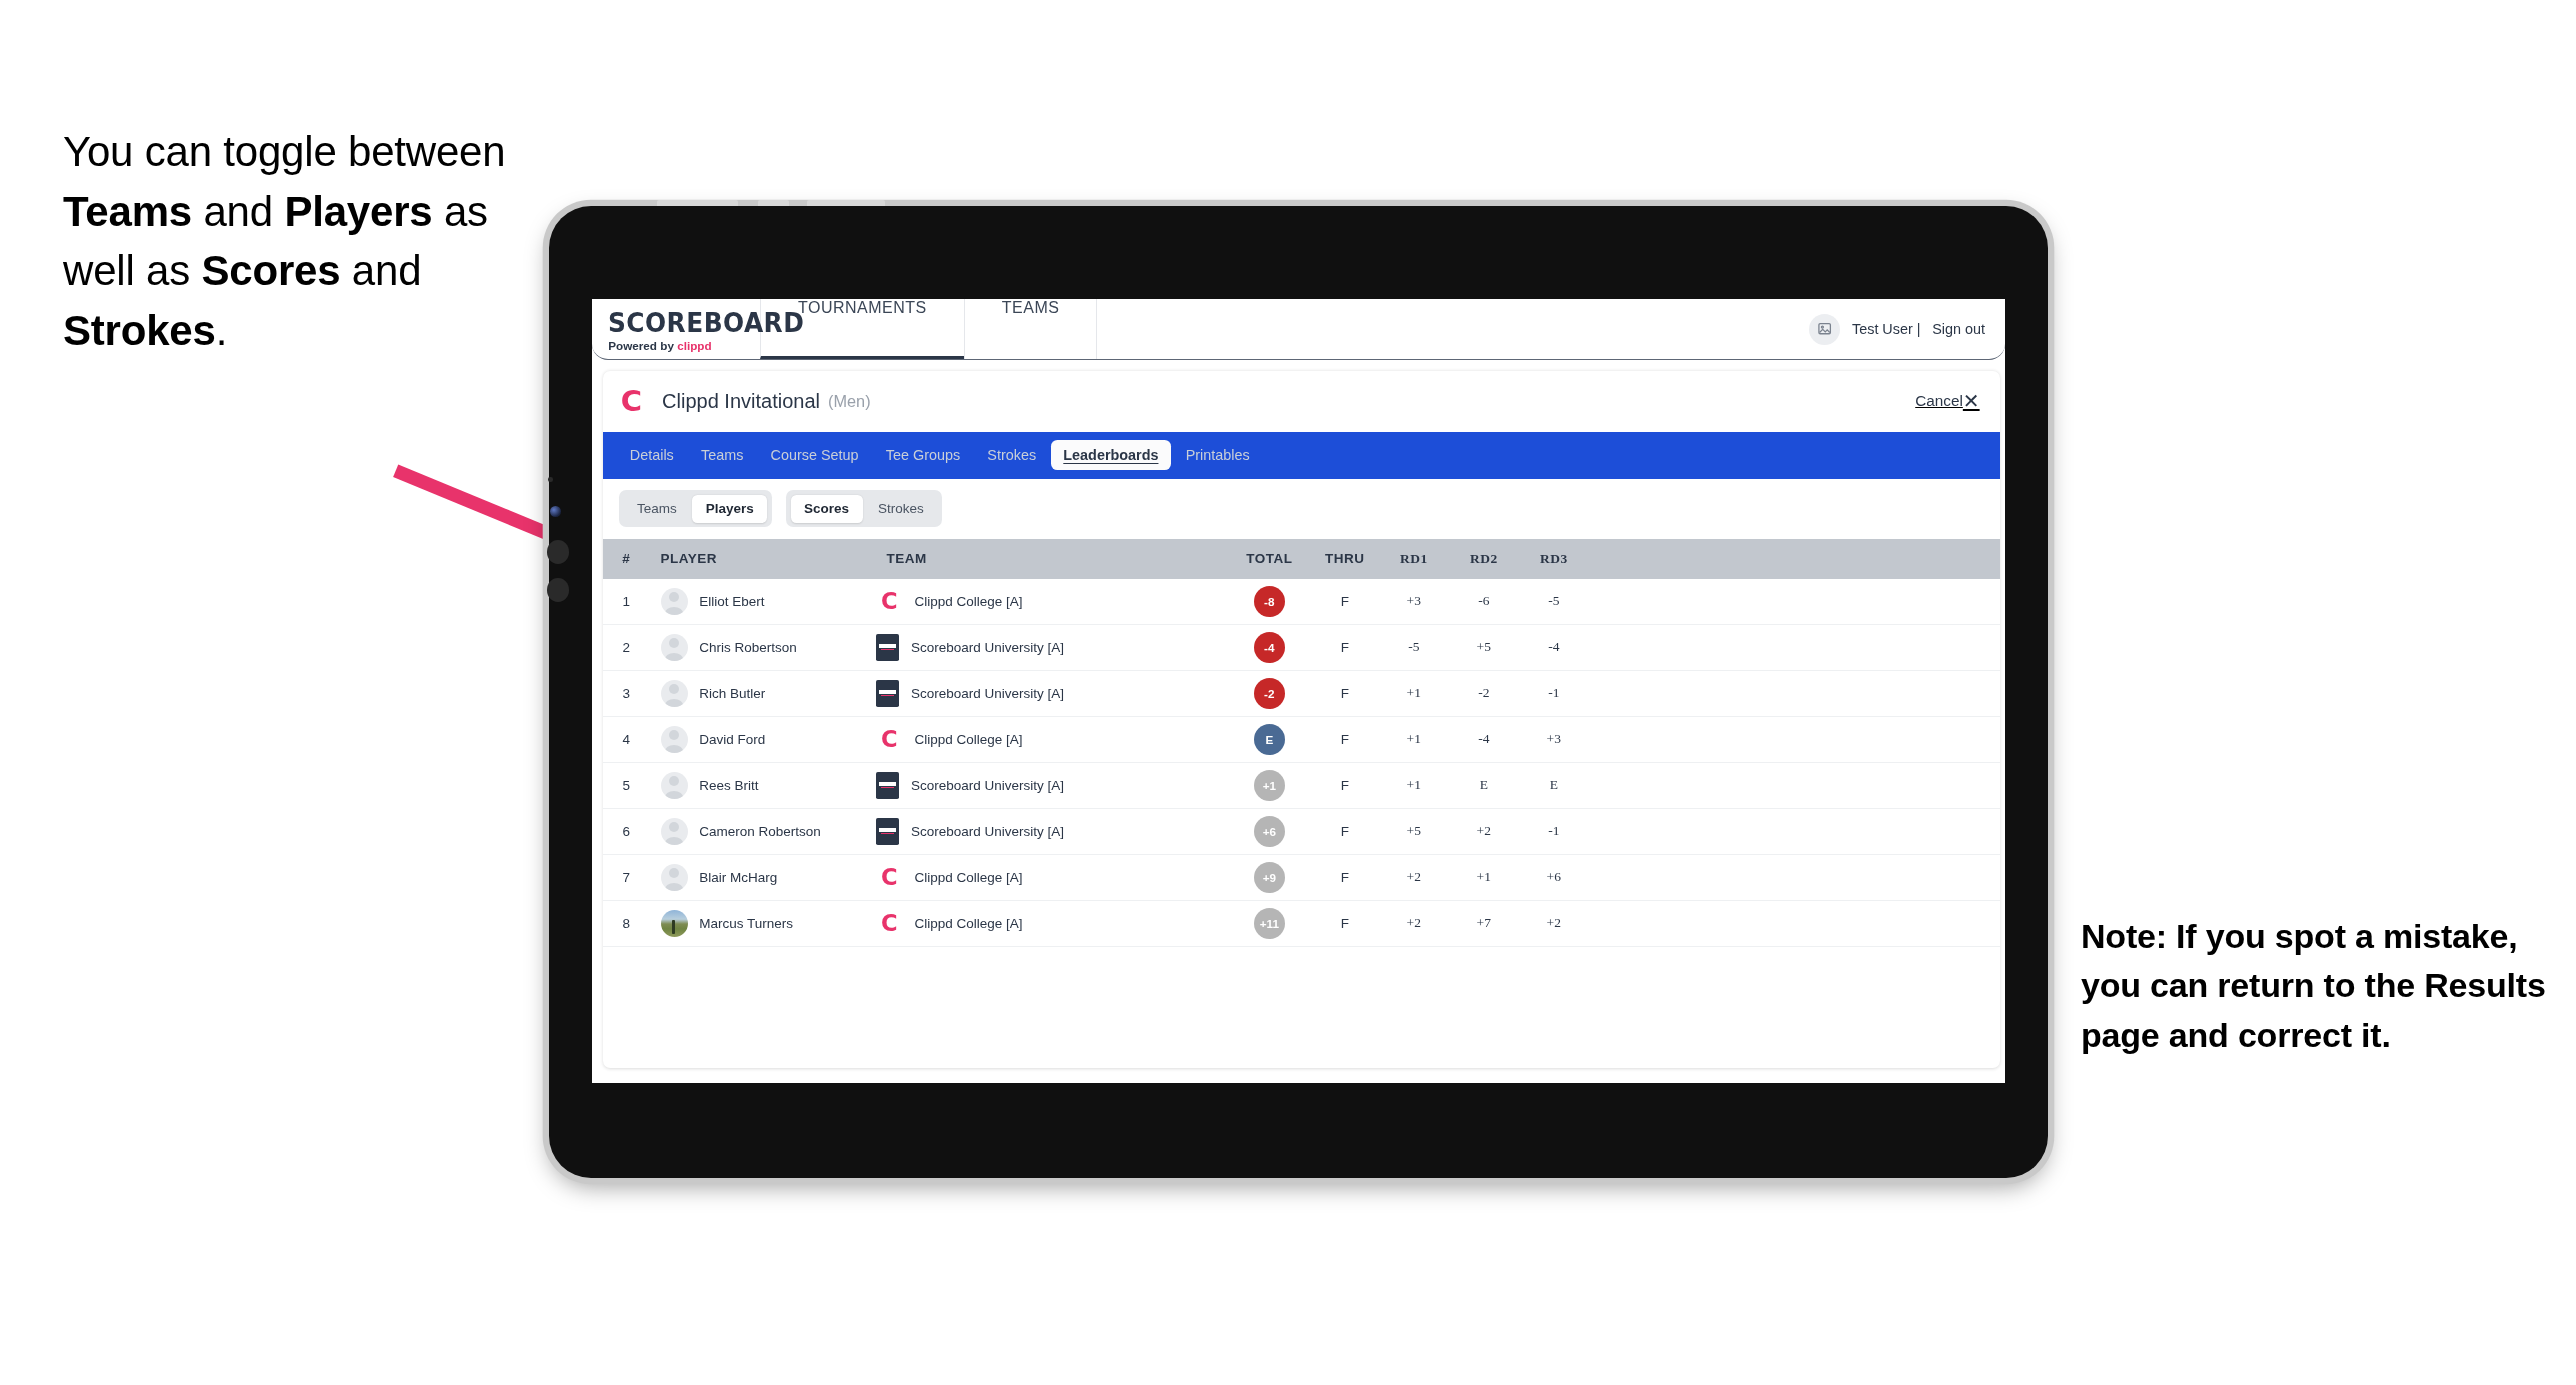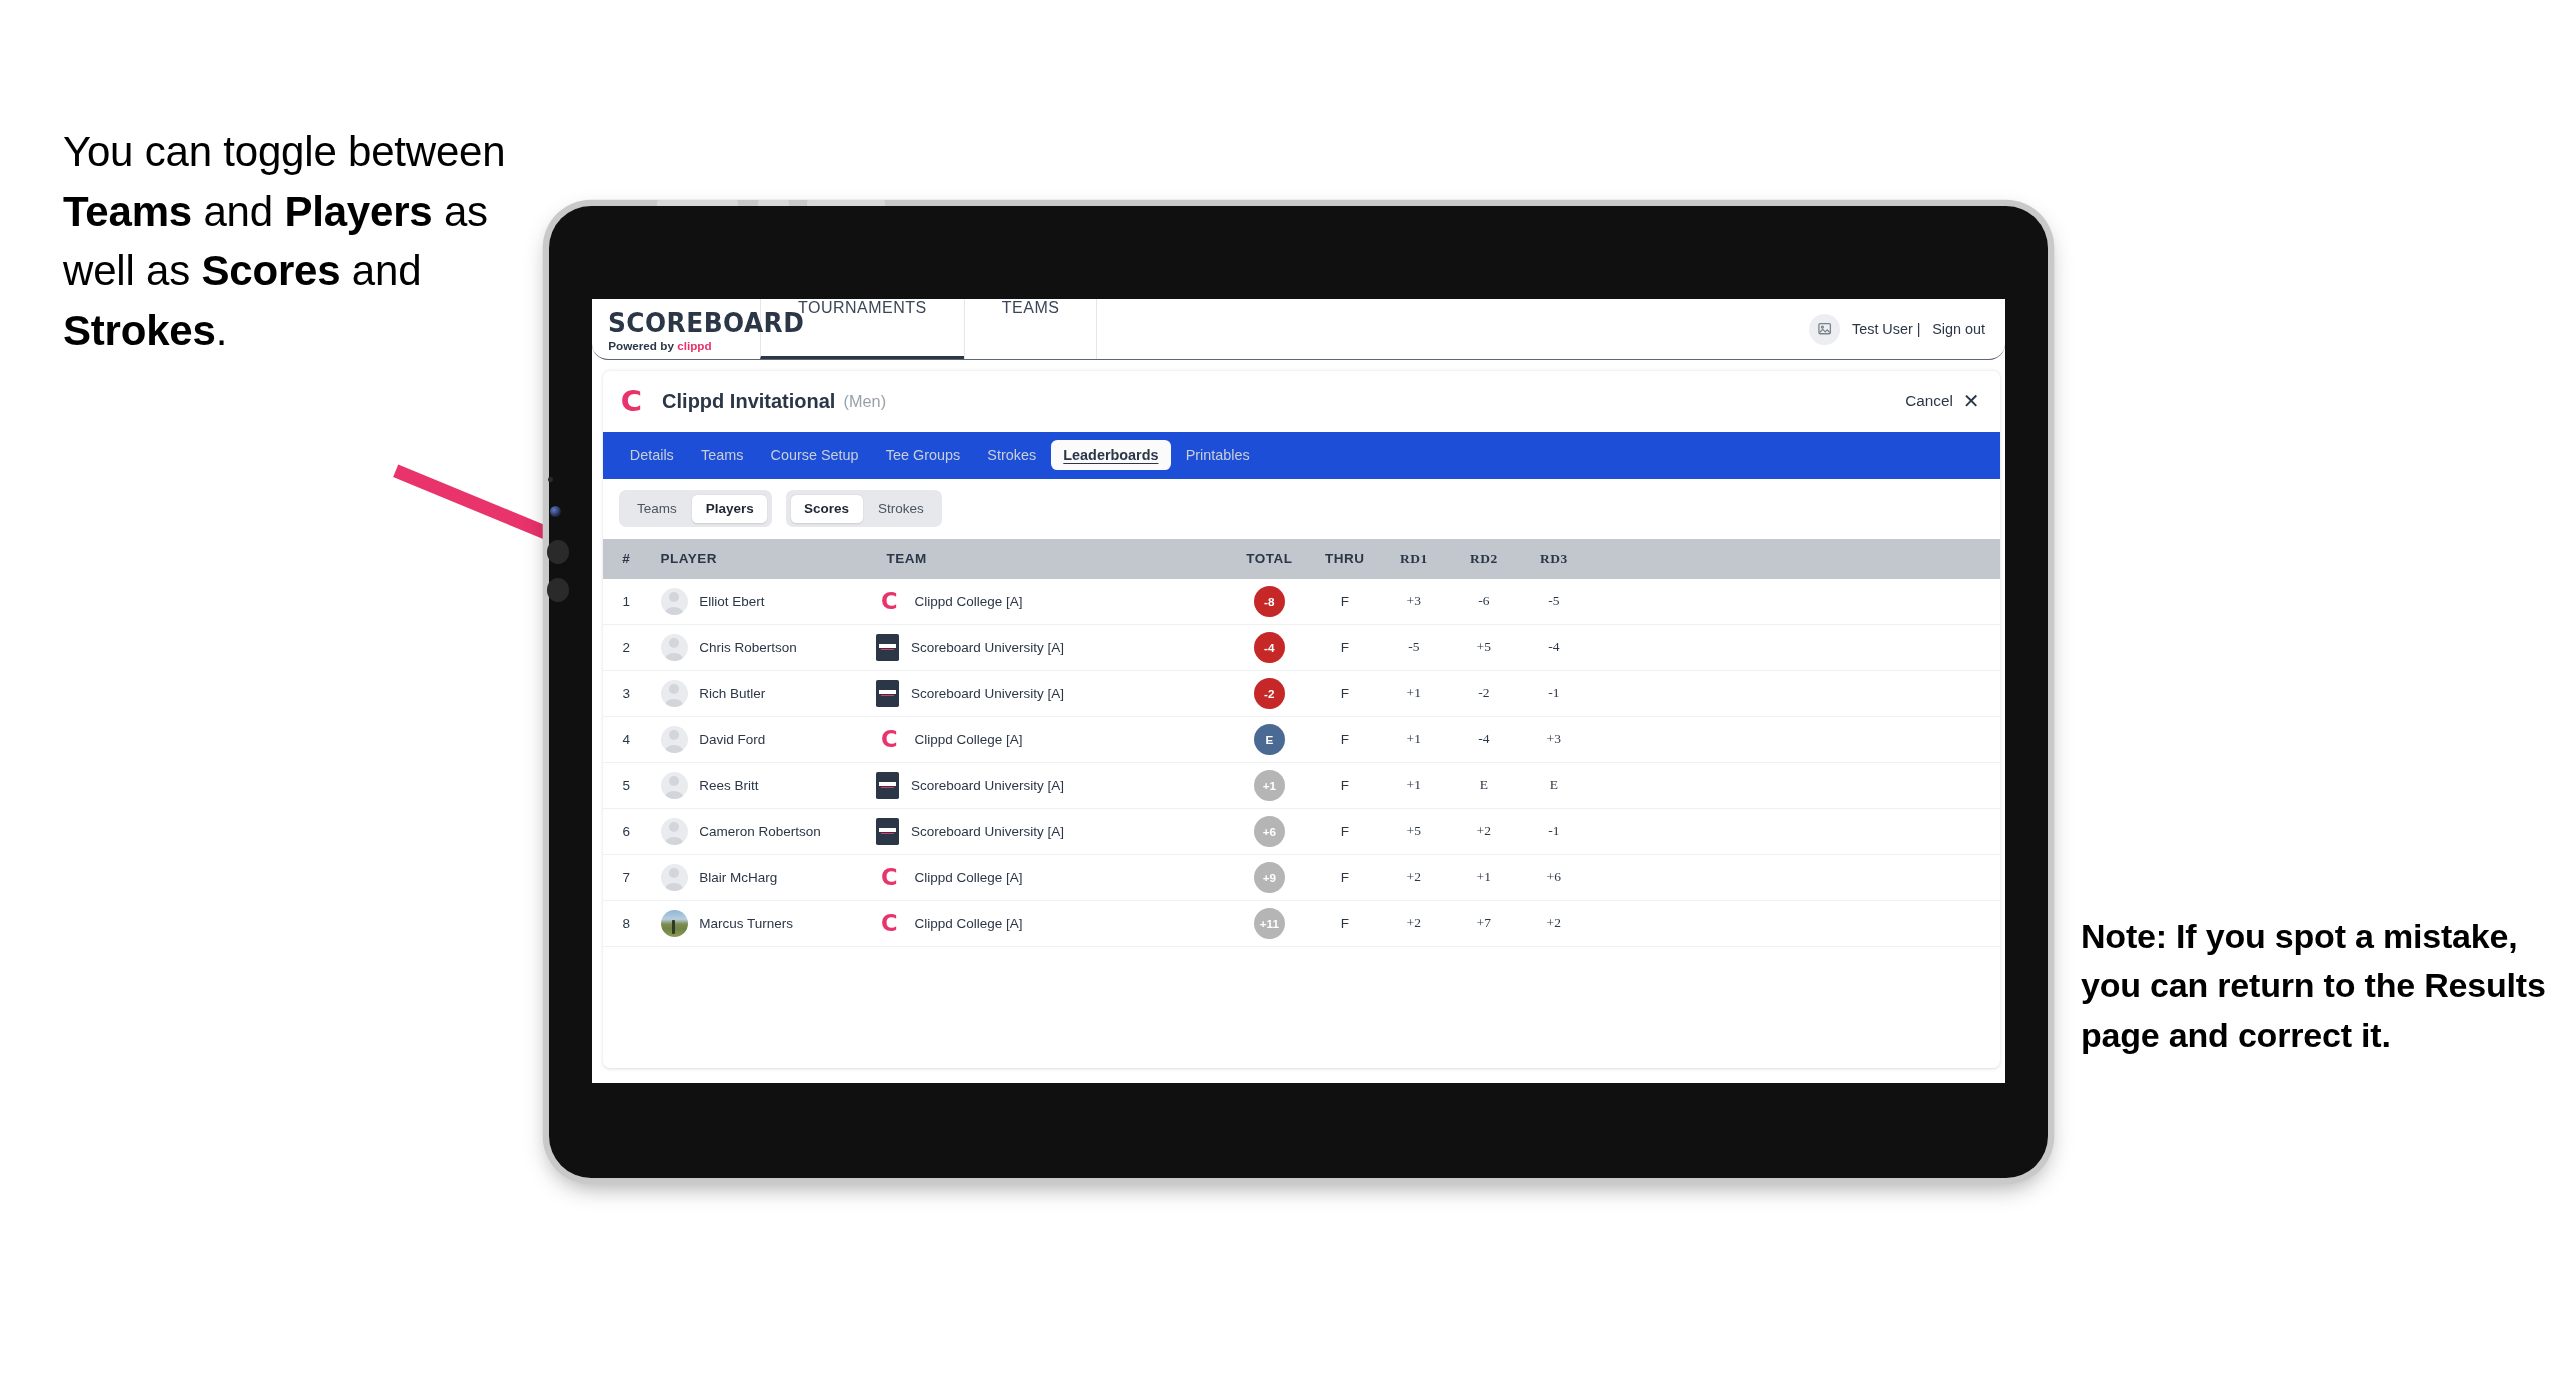--- a/index.html
+++ b/index.html
@@ -83,23 +83,23 @@
     box-shadow: 0 0.9px 3.6px rgba(0,0,0,.14);
     height: 697px; display:flex; flex-direction:column; overflow:hidden;
   }
   #card-head {
     height: 61px; display:flex; align-items:center; padding: 0 20px 0 18px;
   }
   #c-logo {
     font-size: 29px; font-weight: 900; color:#e8336b; font-family:"DejaVu Sans",sans-serif;
     line-height: 1;
   }
-  #evt-title { font-size: 20px; color:#2b3647; margin-left: 20px; font-weight: bold; }
+  #evt-title { font-size: 20px; color:#2b3647; margin-left: 20px; }
   #evt-gender { font-size: 16.3px; color:#9aa1ab; margin-left: 8.1px; }
-  #card-head-right { margin-left:auto; display:flex; align-items:center; gap:10px; cursor:pointer;}
+  #card-head-right { margin-left:auto; display:flex; align-items:center; cursor:pointer;text-decoration:underline;}
   #cancel-label { font-size:15.3px; color:#2b3647; }
   #cancel-x { font-size:20px; color:#2b3647; line-height:1; }
 
   
   #subnav {
     background:#1d4ed8; height: 47px; display:flex; align-items:center;
     padding: 0 14.4px; gap: 2px;
   }
   .subnav-item {
     font-size: 14.4px; color:#c9cfd8; padding: 7.2px 12.6px; border-radius:6.3px; cursor:pointer;

